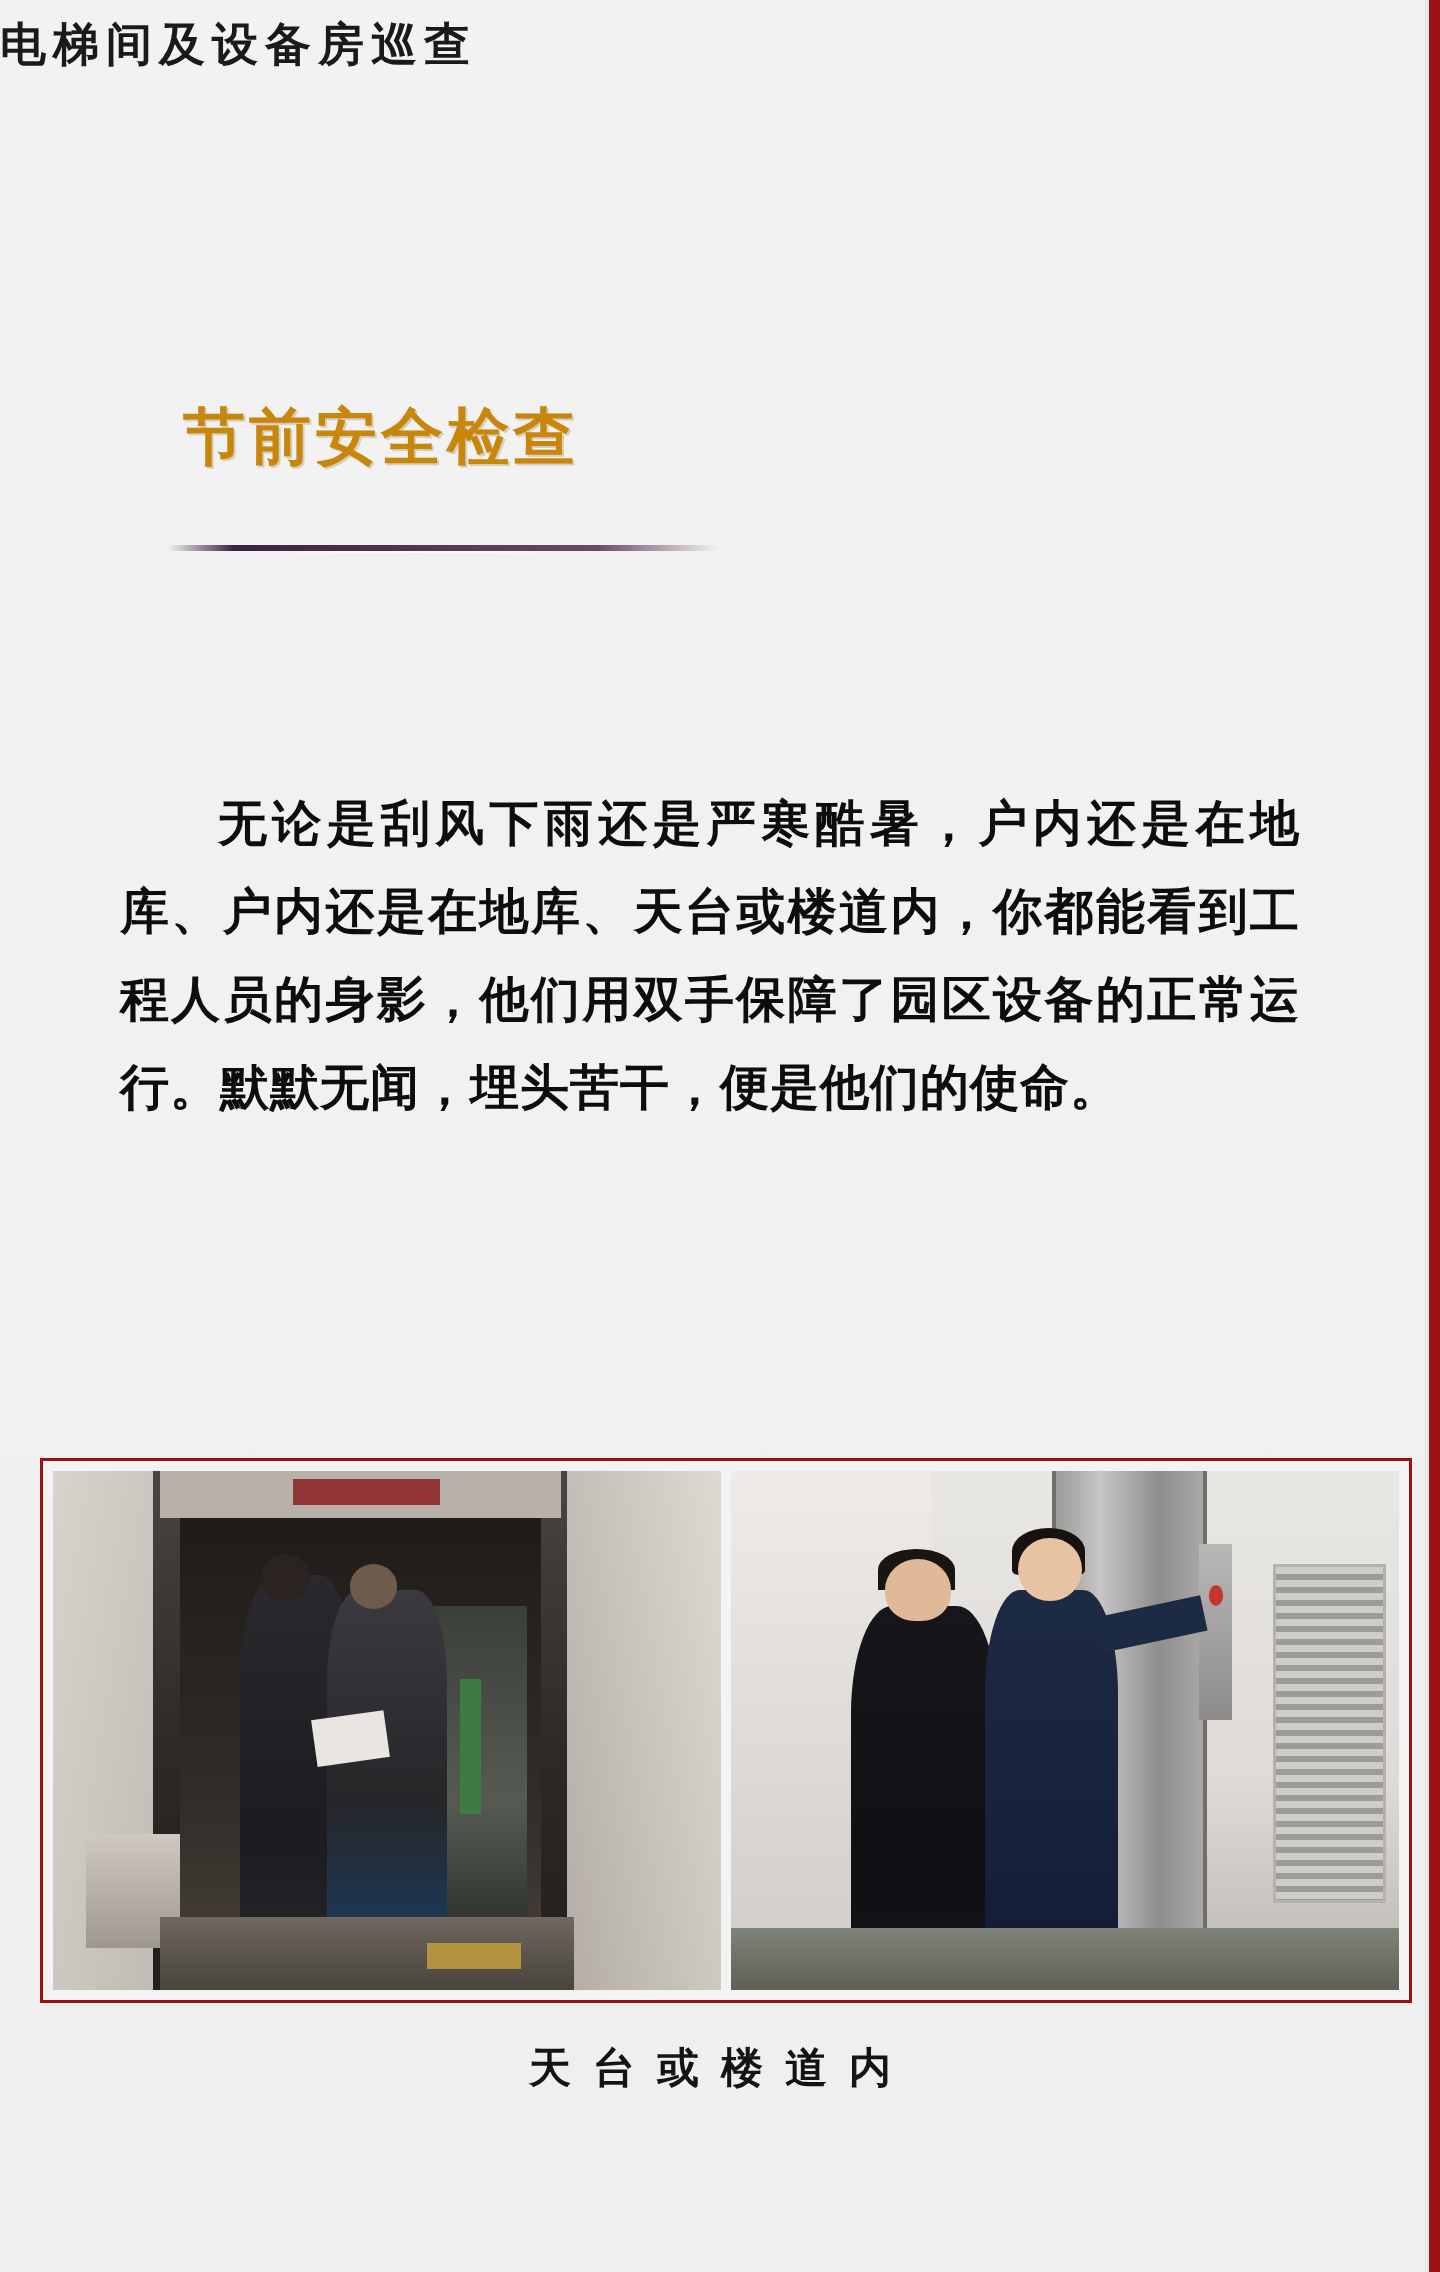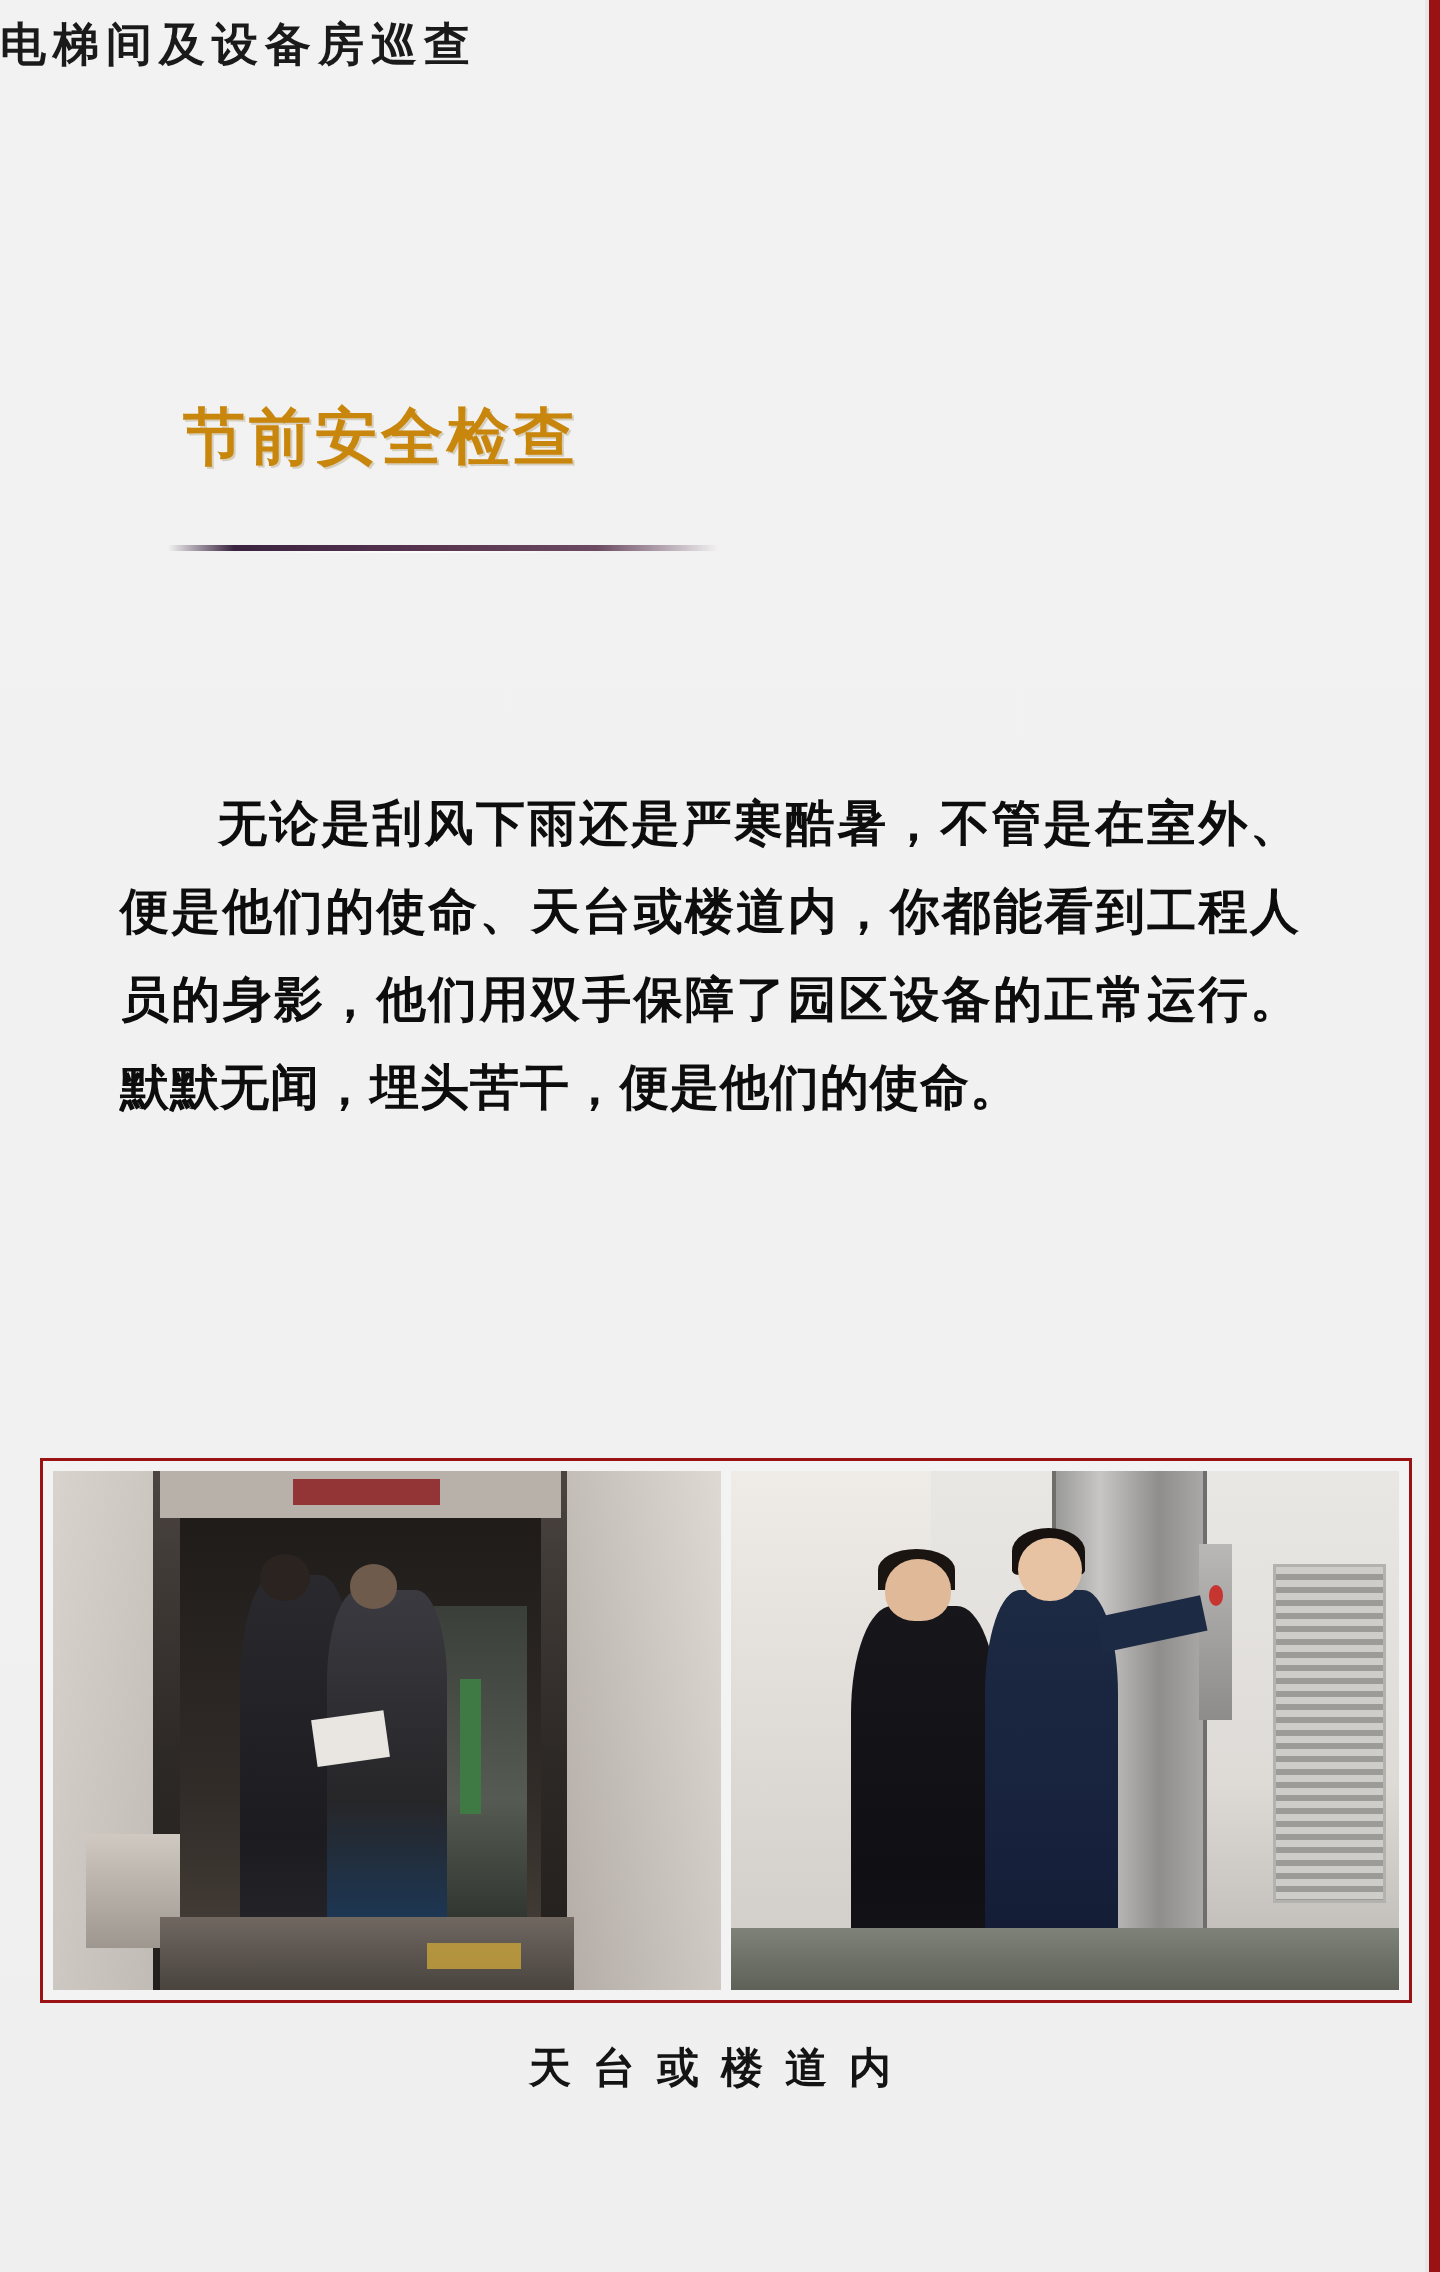--- a/index.html
+++ b/index.html
@@ -281,21 +281,21 @@
 <body>
 
 <div class="page">
 
   <div class="header-title">电梯间及设备房巡查</div>
 
   <div class="section-heading">节前安全检查</div>
 
   <div class="heading-rule"></div>
 
-  <div class="body-text">无论是刮风下雨还是严寒酷暑，不管是在室外、便是他们的使命、天台或楼道内，你都能看到工程人员的身影，他们用双手保障了园区设备的正常运行。默默无闻，埋头苦干，便是他们的使命。</div>
+  <div class="body-text">无论是刮风下雨还是严寒酷暑，户内还是在地库、户内还是在地库、天台或楼道内，你都能看到工程人员的身影，他们用双手保障了园区设备的正常运行。默默无闻，埋头苦干，便是他们的使命。</div>
 
   <div class="photo-frame">
     <div class="photo-row">
 
       <div class="photo p1">
         <div class="wall-left"></div>
         <div class="wall-right"></div>
         <div class="door-frame"></div>
         <div class="inner-dark"></div>
         <div class="lintel"></div>

